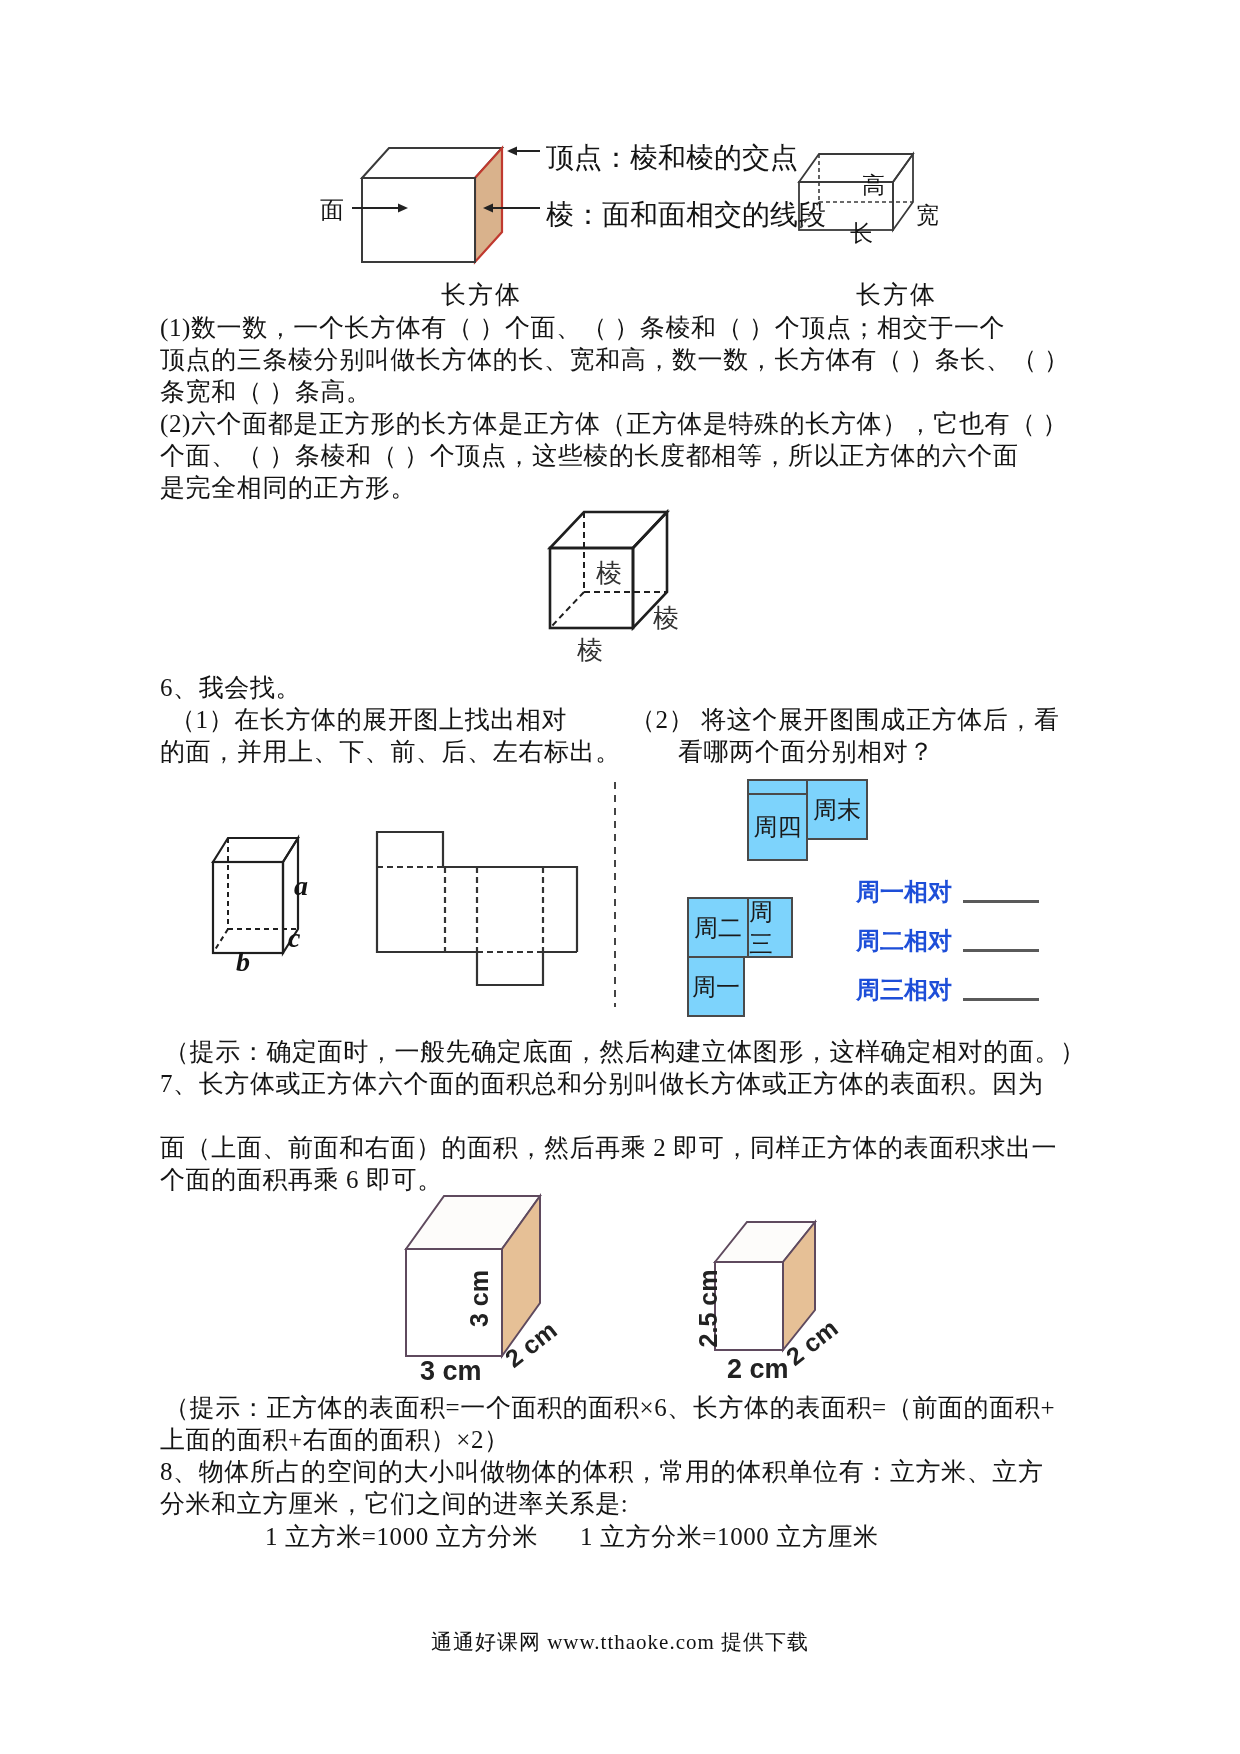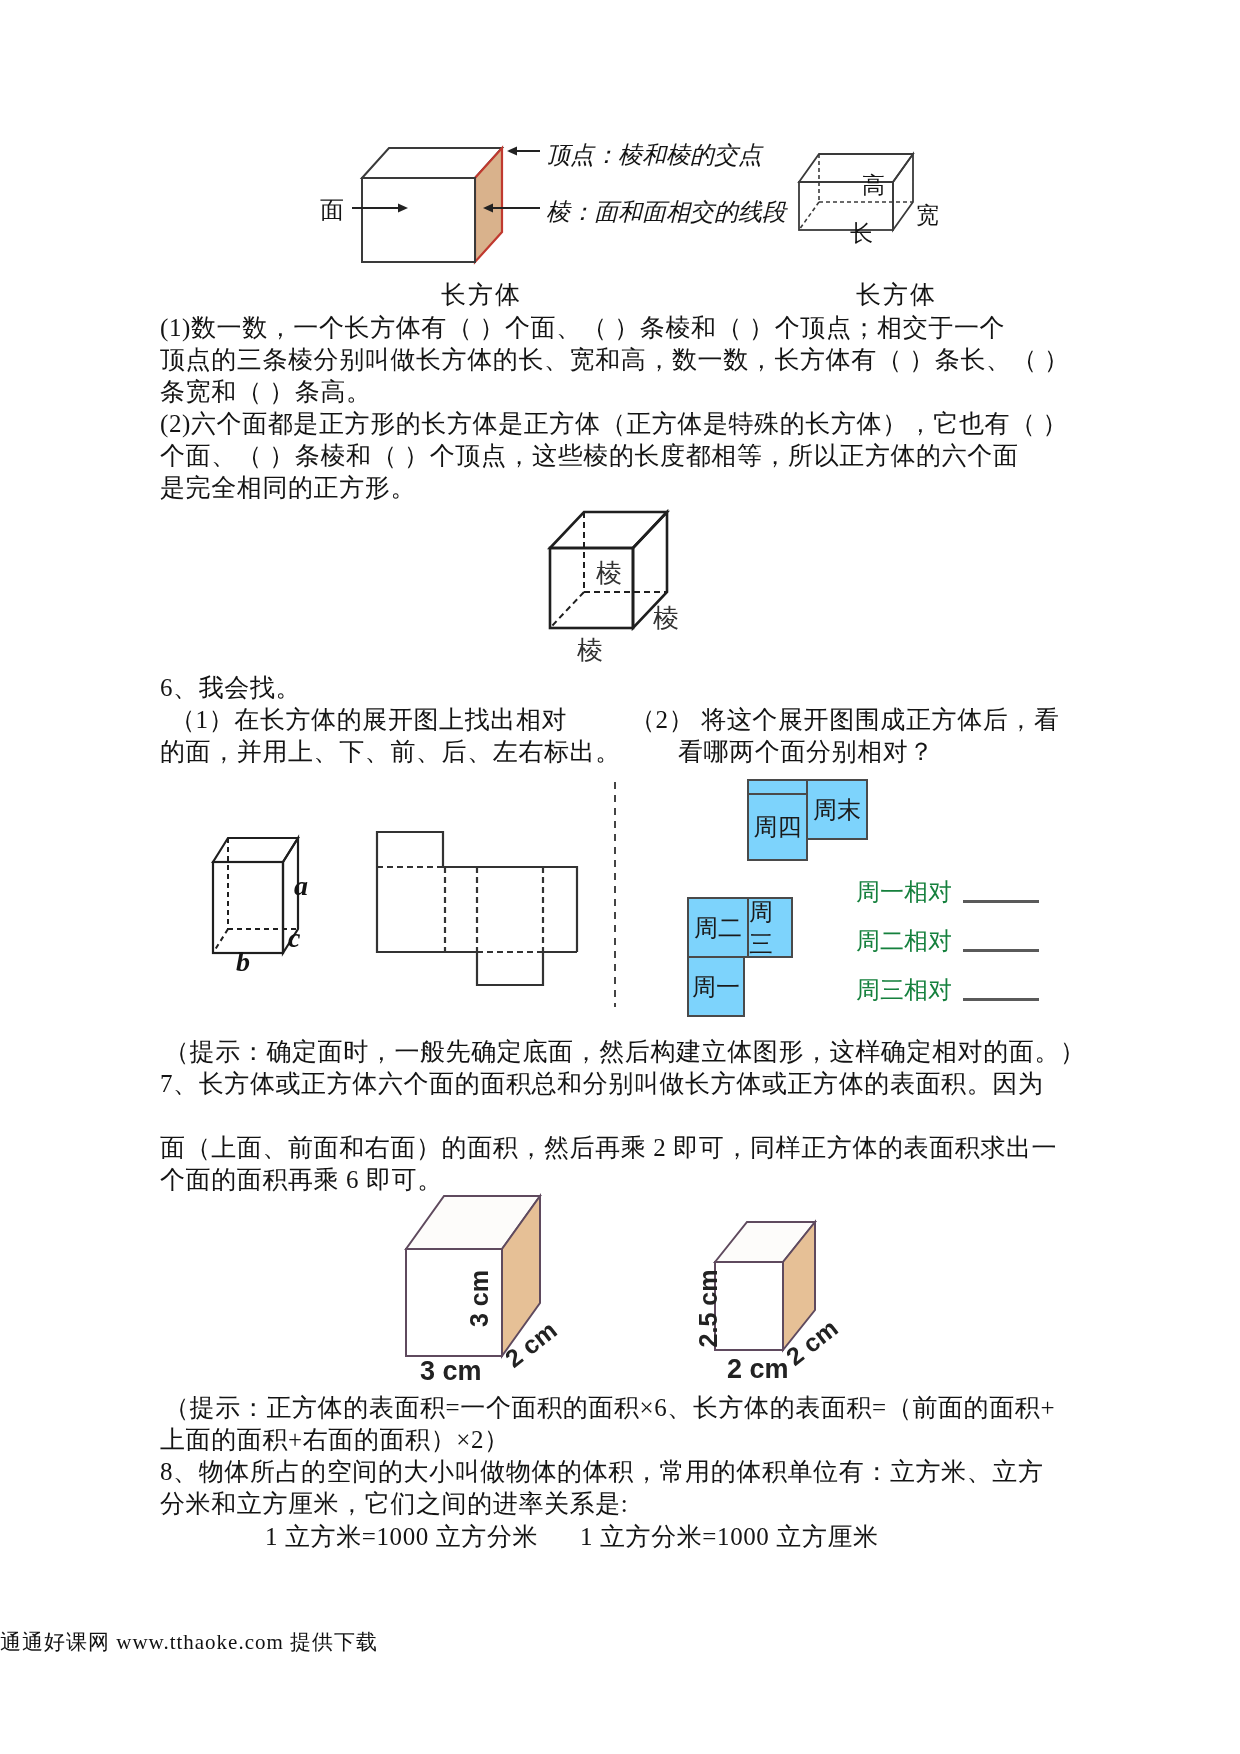--- a/index.html
+++ b/index.html
@@ -1,31 +1,31 @@
 <!DOCTYPE html>
 <html><head>
 <meta charset="utf-8">
 <style>
   html,body{margin:0;padding:0;background:#e8e8e8;}
   #page{position:relative;width:1240px;height:1754px;margin:0 auto;background:#ffffff;
         font-family:"Liberation Serif","DejaVu Serif",serif;color:#141414;overflow:hidden;}
   .tl{position:absolute;white-space:nowrap;font-size:25px;line-height:31px;letter-spacing:0.6px;color:#141414;}
   .lbl{position:absolute;white-space:nowrap;color:#141414;}
   .cap{position:absolute;white-space:nowrap;font-size:25px;letter-spacing:2px;color:#141414;margin-left:44px;}
-  .ann{position:absolute;white-space:nowrap;font-size:24px;color:#141414;font-style:italic;}
+  .ann{position:absolute;white-space:nowrap;font-size:28px;color:#141414;}
   .cell{position:absolute;border:2px solid #4a4a4a;background:#7dd3fc;box-sizing:border-box;
         display:flex;align-items:center;justify-content:center;font-size:24px;color:#1a1a1a;}
-  .ansrow{position:absolute;white-space:nowrap;font-size:24px;font-weight:400;color:#15803d;}
+  .ansrow{position:absolute;white-space:nowrap;font-size:24px;font-weight:700;color:#1d4ed8;}
   .ansline{position:absolute;border-bottom:3px solid #5a5a5a;}
   .meas{position:absolute;white-space:nowrap;font-family:"Liberation Sans","DejaVu Sans",sans-serif;
         font-weight:600;color:#222;font-size:25px;}
   .rot90{transform:rotate(-90deg);transform-origin:center;text-align:center;}
   .rot38{transform:rotate(-38deg);transform-origin:center;text-align:center;}
   .ital{font-style:italic;font-weight:700;font-size:28px;}
-  .footer{position:absolute;left:0;width:1240px;font-size:21px;color:#111;letter-spacing:1px;}
+  .footer{position:absolute;left:0;width:1240px;text-align:center;font-size:21px;color:#111;letter-spacing:1px;}
   svg{position:absolute;overflow:visible;}
 </style>
 </head>
 <body>
 
 <div id="page">
 
   <svg style="left:300px;top:130px" width="480" height="160" viewBox="0 0 480 160">
     <polygon points="62,48 89,18 202,18 175,48" fill="#ffffff" stroke="#3a3a3a" stroke-width="2"></polygon>
     <polygon points="175,48 202,18 202,102 175,132" fill="#d9b28c" stroke="#c0392f" stroke-width="2.2"></polygon>

